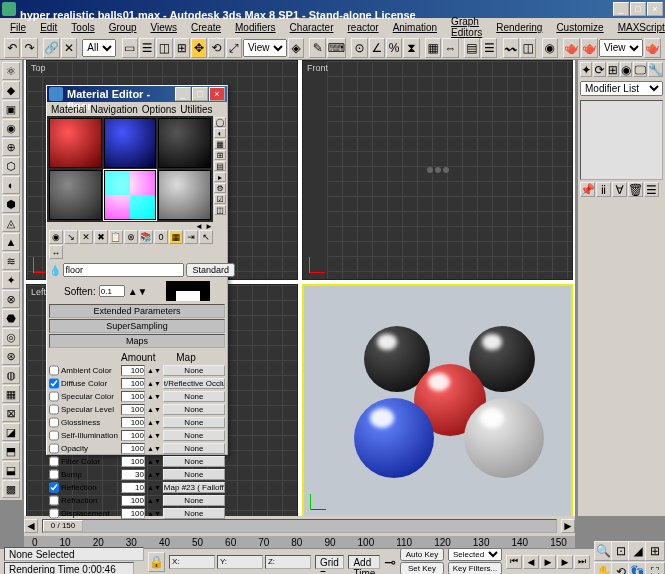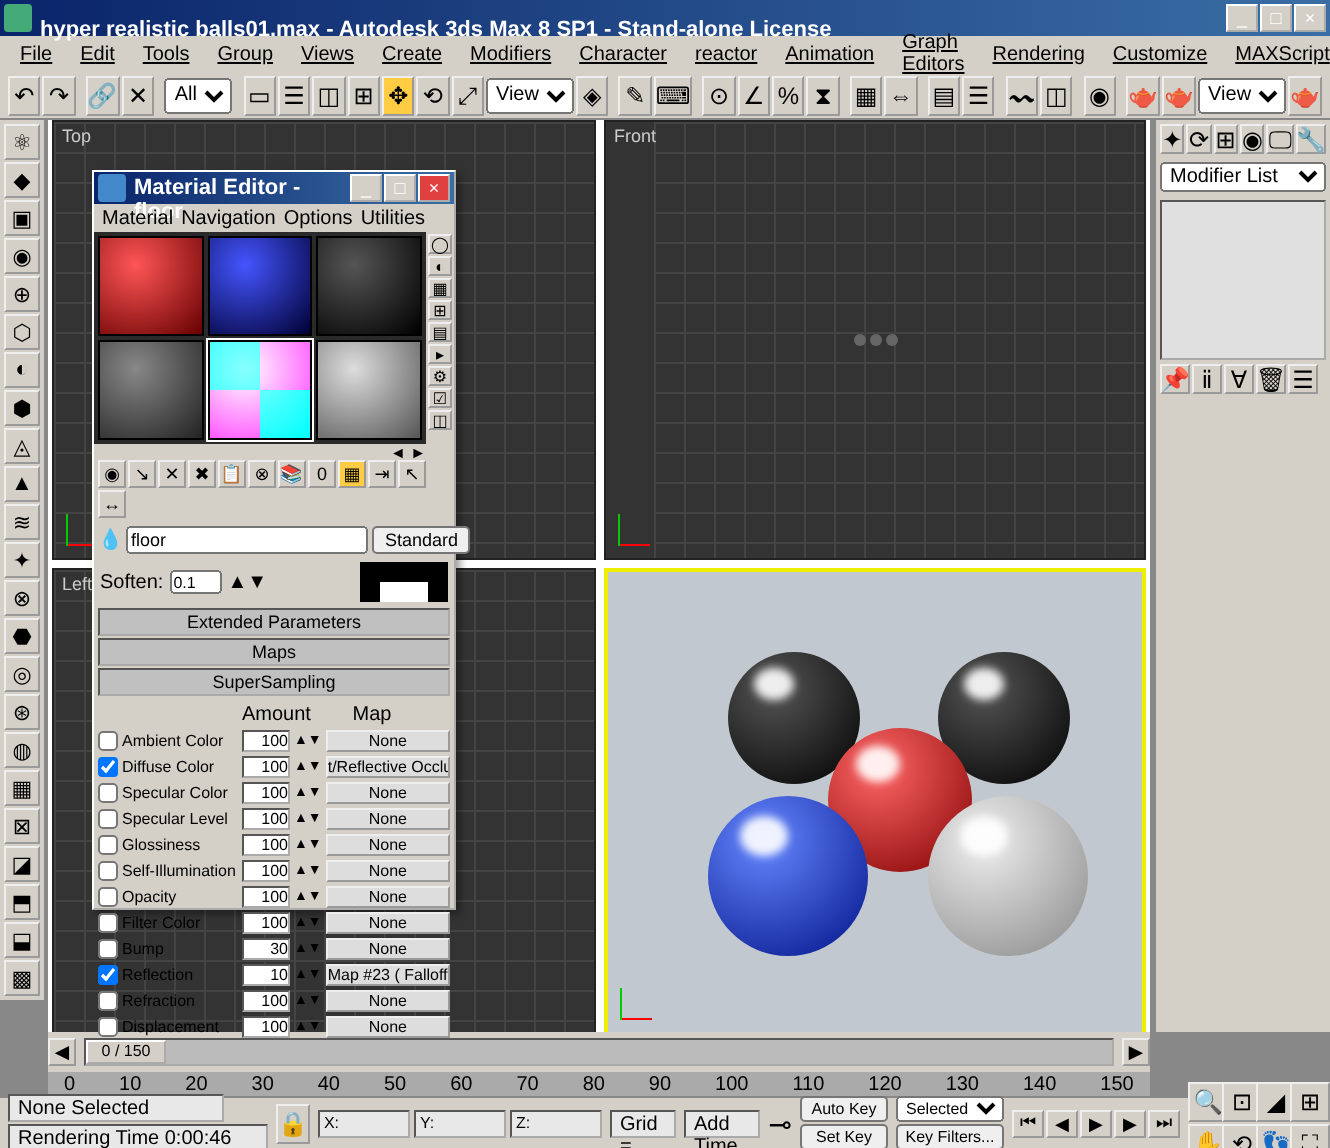--- a/index.html
+++ b/index.html
@@ -70,21 +70,21 @@
 .me-params { padding: 2px; font-size: 9px; }
 .me-row { display: flex; align-items: center; height: 13px; gap: 2px; }
 .me-row .chk { width: 10px; }
 .me-row .lbl { width: 58px; font-size: 8px; white-space: nowrap; overflow: hidden; }
 .me-row .amt { width: 24px; height: 11px; font-size: 8px; text-align: right; border: 1px inset #aaa; background: #fff; }
 .me-row .map { flex: 1; height: 11px; font-size: 8px; text-align: center; background: #ddd; border: 1px outset #eee; overflow: hidden; white-space: nowrap; }
 .me-hdr { display: flex; font-size: 8px; padding: 1px 2px; }
 .me-hdr .h1 { width: 70px; }
 .me-hdr .h2 { width: 28px; text-align: center; }
 .me-hdr .h3 { flex: 1; text-align: center; }
-.me-soften { display: flex; align-items: center; gap: 3px; padding: 2px 3px; font-size: 9px; }
+.me-soften { display: flex; align-items: center; gap: 3px; padding: 2px 17px; font-size: 9px; }
 .me-soften input { width: 26px; height: 12px; font-size: 8px; }
 .me-graph { width: 44px; height: 20px; background: #000; margin-left: auto; position: relative; }
 .me-graph::after { content: ""; position: absolute; bottom: 0; left: 10px; right: 10px; height: 10px; background: #fff; }
 
 
 .timebar { position: absolute; left: 24px; right: 90px; bottom: 38px; height: 20px; background: #d4d0c8; display: flex; align-items: center; font-size: 9px; }
 .timebar .slider { flex: 1; height: 14px; background: #bbb; border: 1px inset #aaa; margin: 0 4px; position: relative; }
 .timebar .slider .thumb { position: absolute; left: 0; width: 40px; height: 12px; background: #d4d0c8; border: 1px outset #fff; text-align: center; font-size: 8px; }
 .ticks { position: absolute; left: 24px; right: 90px; bottom: 26px; height: 12px; background: #aaa; display: flex; justify-content: space-between; padding: 0 8px; font-size: 8px; align-items: center; }
 .statusbar { position: absolute; left: 0; right: 0; bottom: 0; height: 26px; background: #d4d0c8; display: flex; align-items: center; gap: 4px; padding: 0 4px; font-size: 9px; border-top: 1px solid #888; }
@@ -317,22 +317,22 @@
     <input value="floor" style="">
     <button>Standard</button>
   </div>
   <div class="me-soften">
     <span>Soften:</span>
     <input value="0.1" style="">
     <span>▲▼</span>
     <div class="me-graph"></div>
   </div>
   <div class="me-section">Extended Parameters</div>
+  <div class="me-section">SuperSampling</div>
   <div class="me-section">Maps</div>
-  <div class="me-section">SuperSampling</div>
   <div class="me-params">
     <div class="me-hdr">
       <span class="h1"></span>
       <span class="h2">Amount</span>
       <span class="h3">Map</span>
     </div>
     <div id="maprows">
         <div class="me-row">
           <input type="checkbox" class="chk" style="">
     <span class="lbl">Ambient Color</span>
@@ -442,21 +442,21 @@
     <span>100</span>
     <span>110</span>
   <span>120</span>
     <span>130</span>
     <span>140</span>
   <span>150</span>
 </div>
 
 <div class="statusbar">
   <div style="display:flex;flex-direction:column;gap:1px">
-    <div class="field" style="width:108px">None Selected</div>
+    <div class="field" style="width:140px">None Selected</div>
     <div class="field" style="width:130px">Rendering Time 0:00:46</div>
   </div>
   <div class="tbtn">🔒</div>
   <div class="coord">
     <span>X:</span>
     <span>Y:</span>
     <span>Z:</span>
   </div>
   <div class="field">Grid = 10.0</div>
   <div class="field">Add Time Tag</div>

